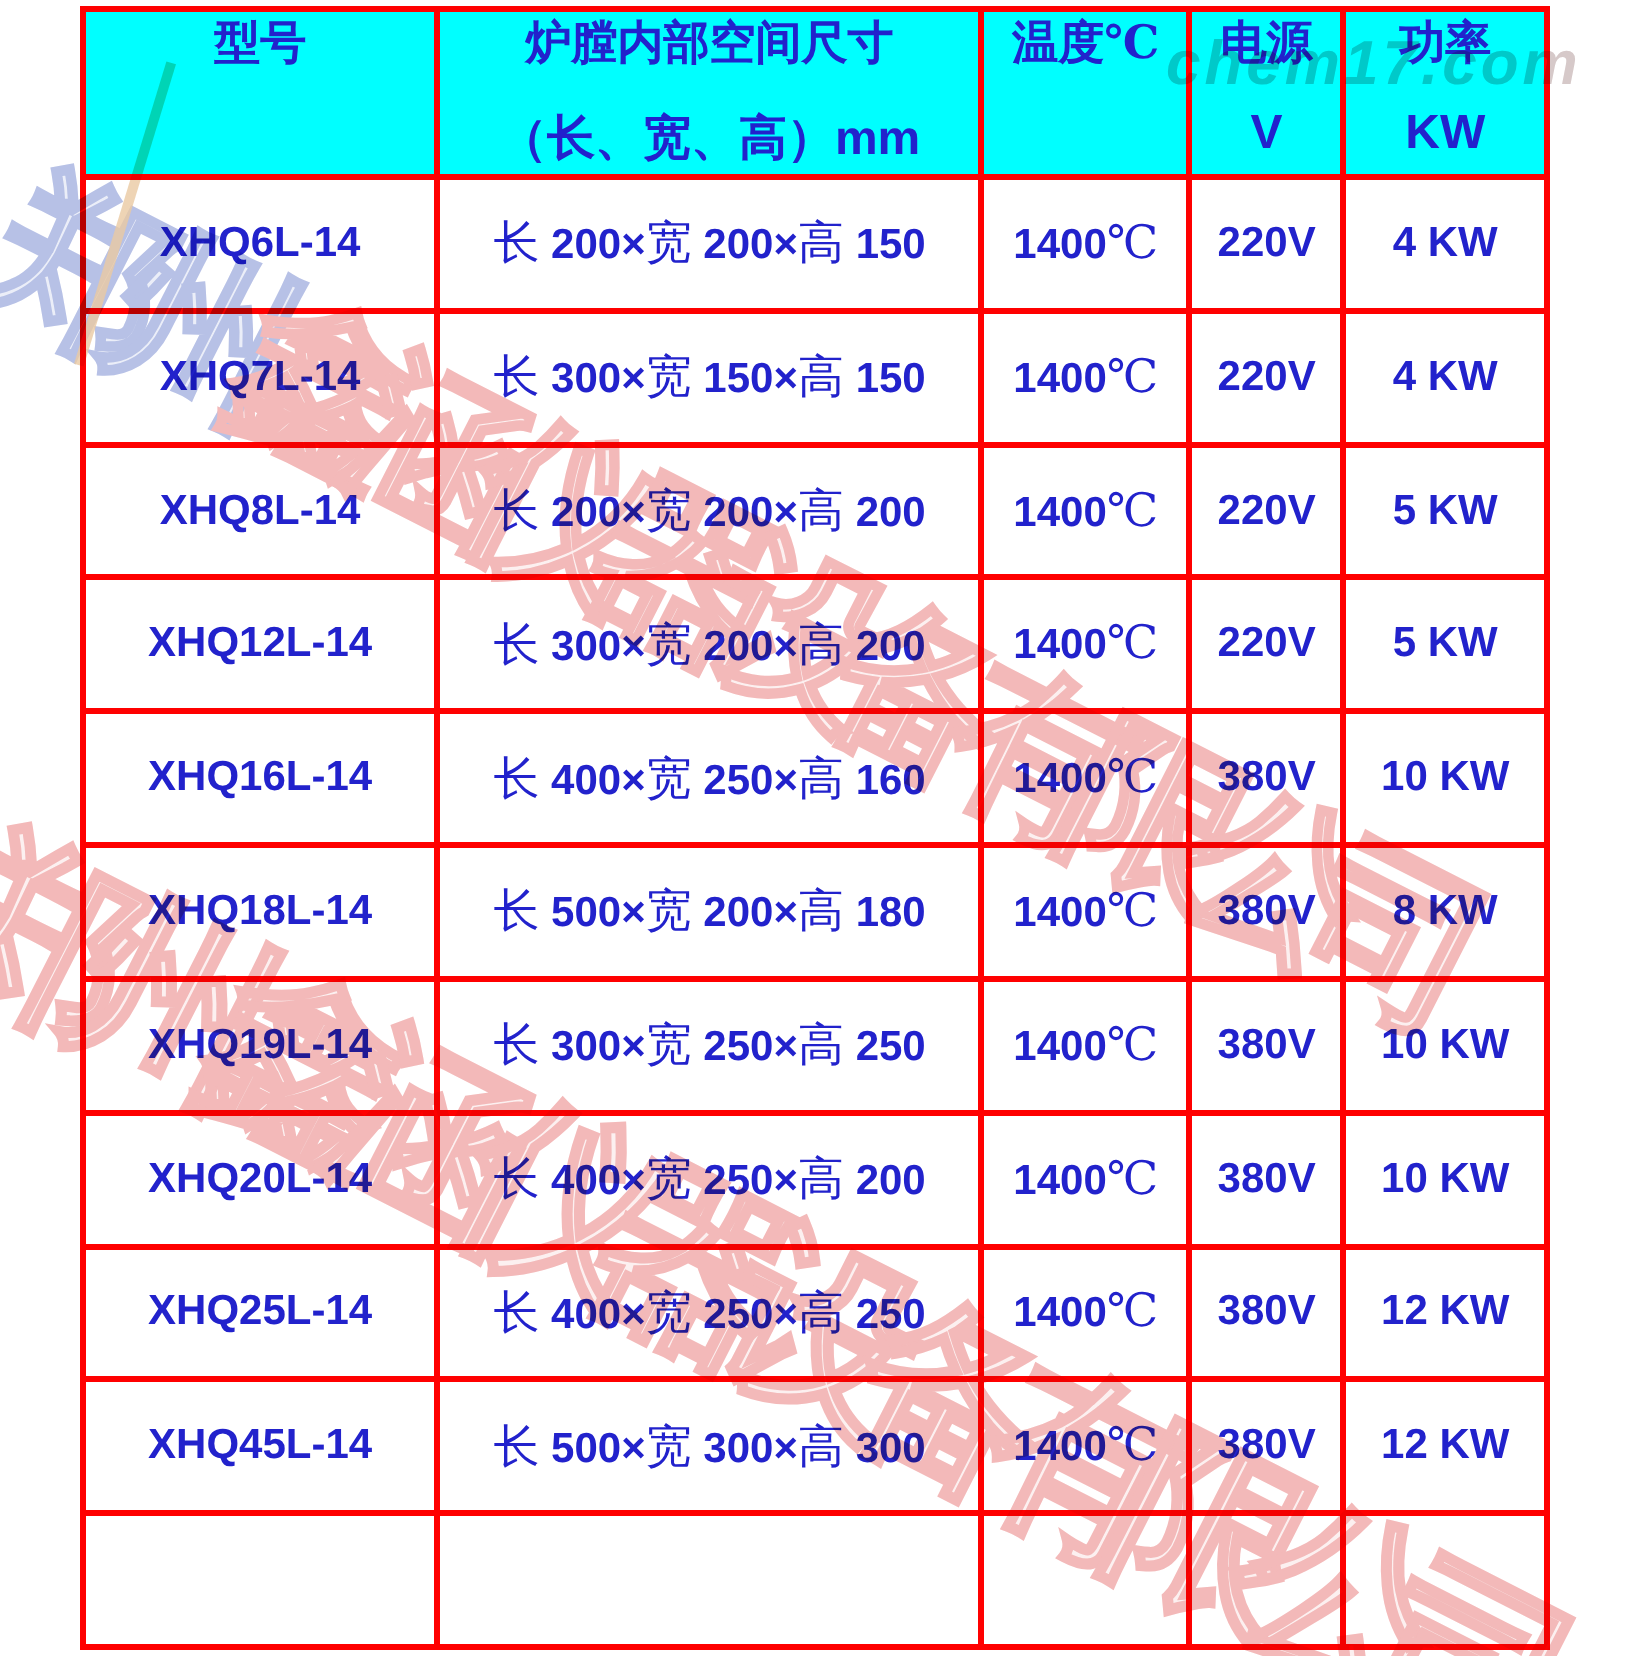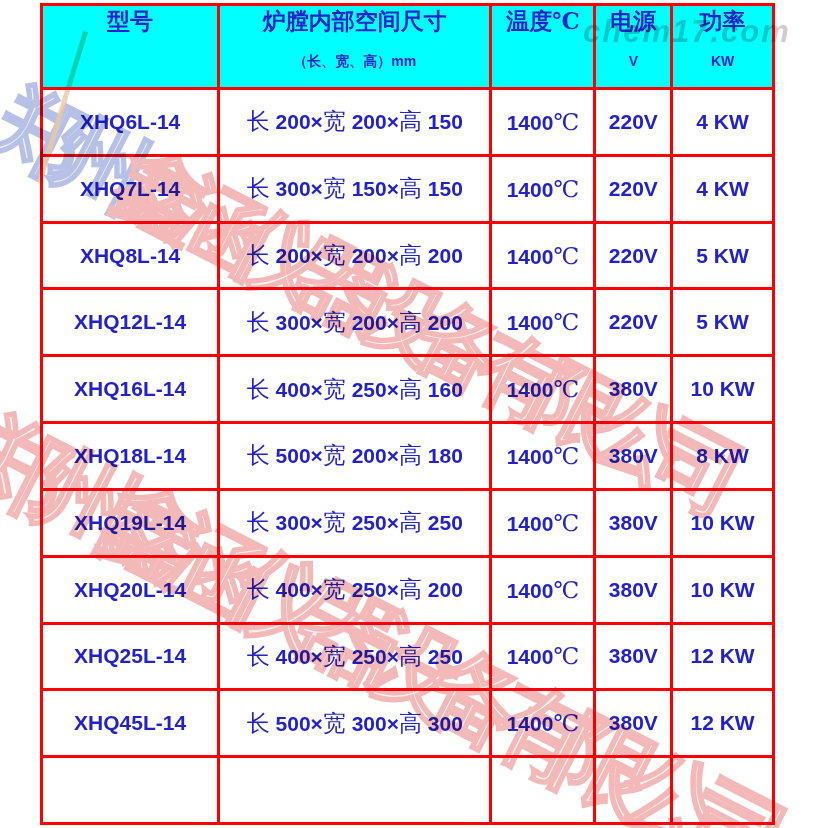--- a/index.html
+++ b/index.html
@@ -16,21 +16,21 @@
   table.spec th,table.spec td{
     border:3px solid #ff0000;
     text-align:center;vertical-align:middle;
     color:#2222cc;overflow:hidden;
   }
   table.spec thead tr{height:84px;}
   table.spec th{
     background:#00ffff;vertical-align:top;
     font-weight:bold;font-size:23px;padding-top:0;
   }
-  .h-line2{margin-top:16px;min-height:26px;font-size:14px;}
+  .h-line2{margin-top:16px;min-height:26px;font-size:24px;}
   table.spec td{
     font-weight:bold;font-size:21px;background:#ffffff;height:40px;
   }
   td.dims{font-size:22px;}
   .cjk{font-family:"DejaVu Serif","Liberation Serif",serif;}
   th .cjk{font-weight:bold;}
   td .cjk{font-weight:400;font-size:23px;}
 
   
   .wm-layer{position:absolute;left:0;top:0;width:816px;height:828px;

